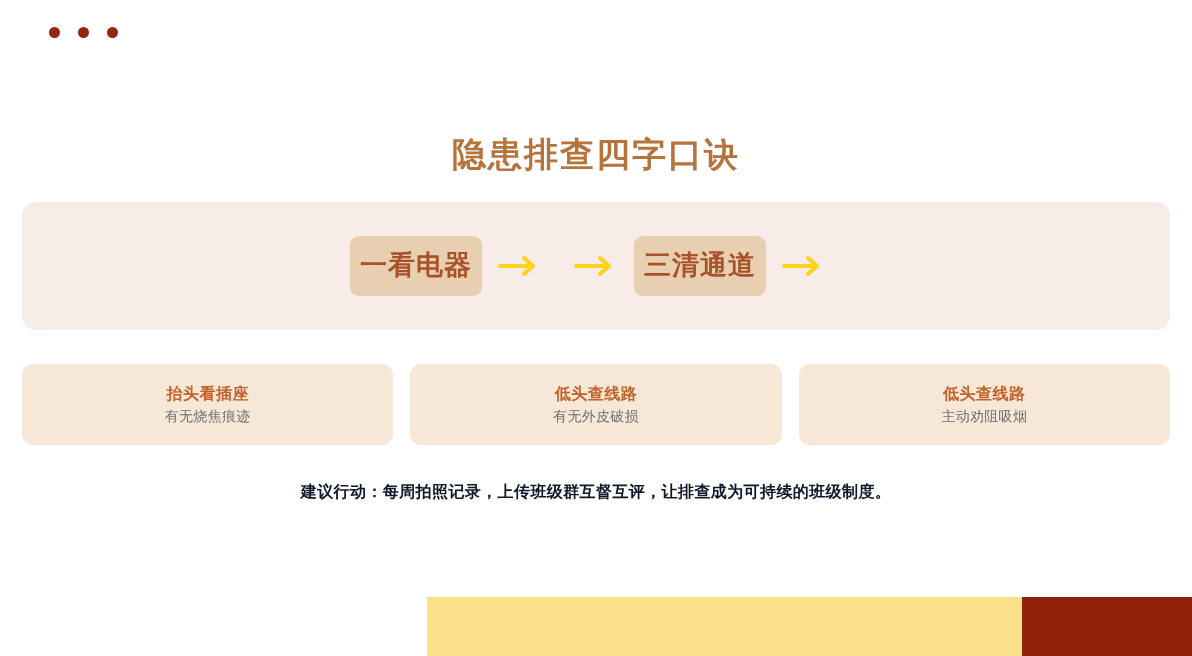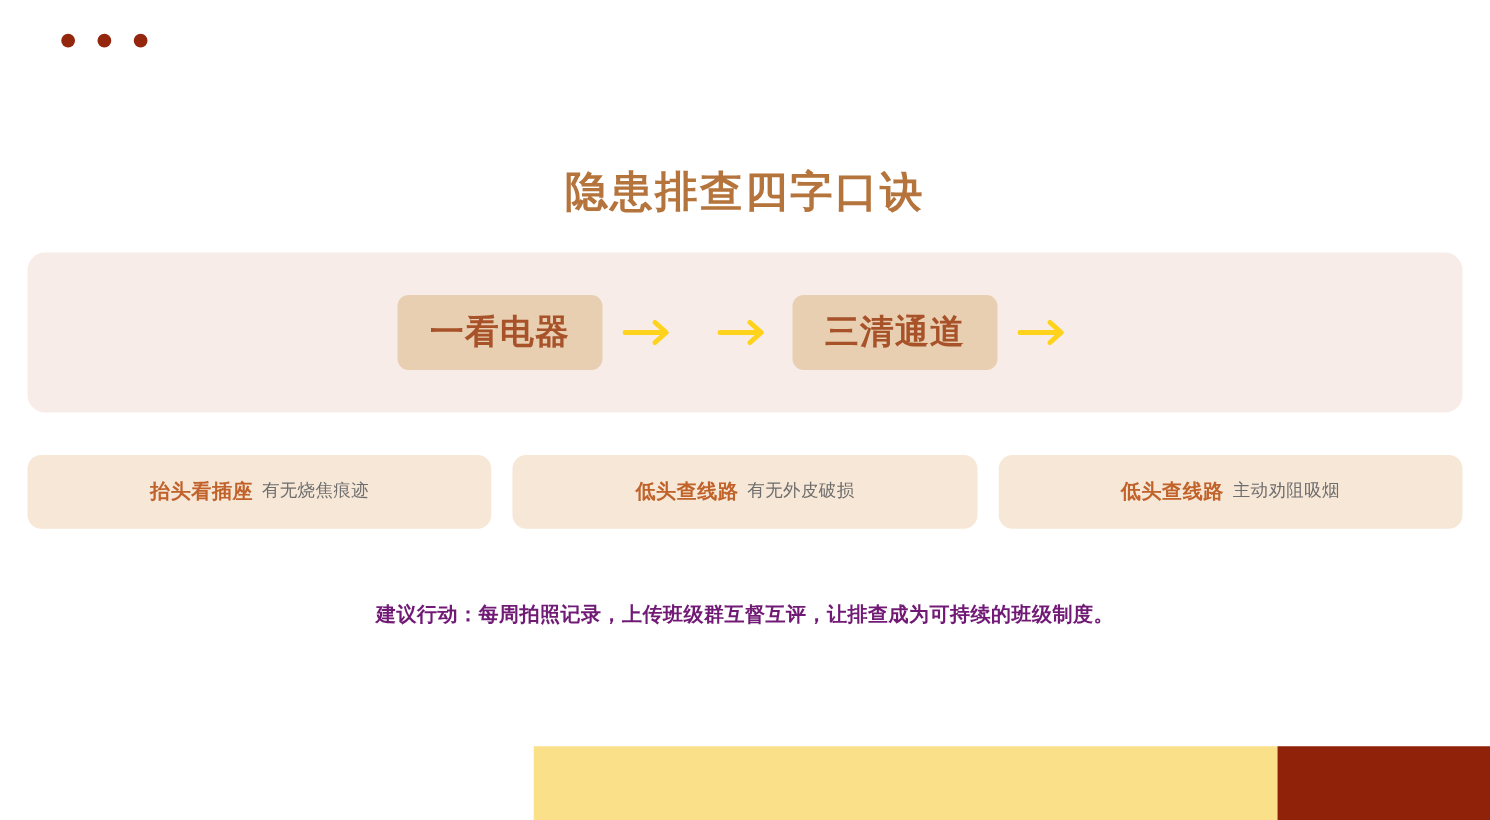--- a/index.html
+++ b/index.html
@@ -60,21 +60,21 @@
     box-sizing: border-box;
   }
   .flow-inner {
     display: flex;
     align-items: center;
     gap: 0;
   }
   .pill {
     background: #e9cfb2;
     border-radius: 9px;
-    padding: 13px 26px;
+    padding: 13px 10px;
     font-size: 27px;
     font-weight: bold;
     color: #a8522a;
     letter-spacing: 1px;
     white-space: nowrap;
     line-height: 1.25;
   }
   .arrow {
     width: 76px;
     display: flex;
@@ -90,28 +90,27 @@
     left: 22px;
     top: 364px;
     width: 1148px;
     display: flex;
     gap: 17px;
   }
   .card {
     flex: 1 1 0;
     background: #f7e7d7;
     border-radius: 11px;
-    height: 59px;
-    display: flex;
-    flex-direction: row;
+    height: 81px;
+    display: flex;
+    flex-direction: column;
     align-items: center;
     justify-content: center;
     gap: 7px;
     box-sizing: border-box;
-    font-family: Liberation Serif, serif;
   }
   .card-title {
     font-size: 16px;
     font-weight: bold;
     color: #c0622a;
     letter-spacing: 0.5px;
     line-height: 1;
   }
   .card-sub {
     font-size: 14px;
@@ -122,21 +121,21 @@
 
   
   .advice {
     position: absolute;
     left: 0;
     right: 0;
     top: 482px;
     text-align: center;
     font-size: 16px;
     font-weight: bold;
-    color: #701a75;
+    color: #0f172a;
     letter-spacing: 0.4px;
   }
 
   
   .bar-yellow {
     position: absolute;
     left: 427px;
     top: 597px;
     width: 595px;
     height: 59px;

